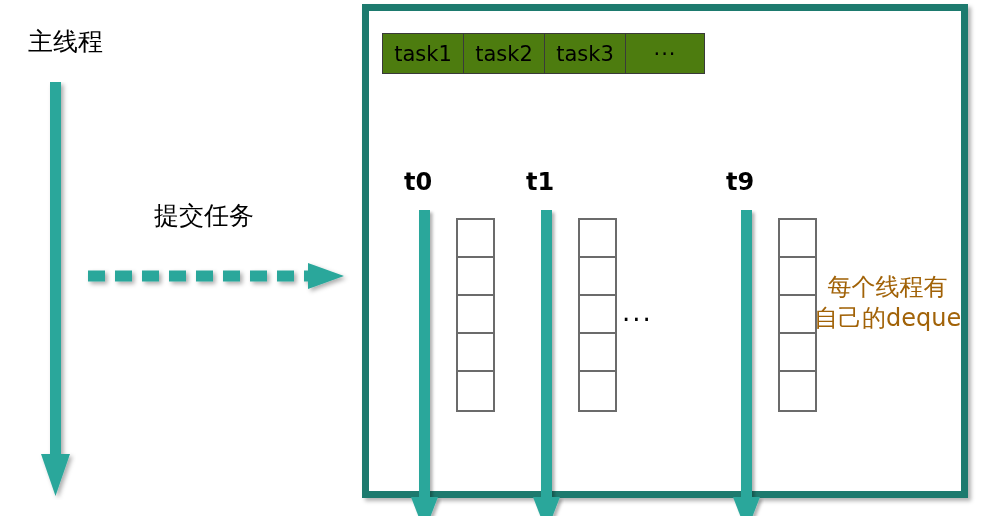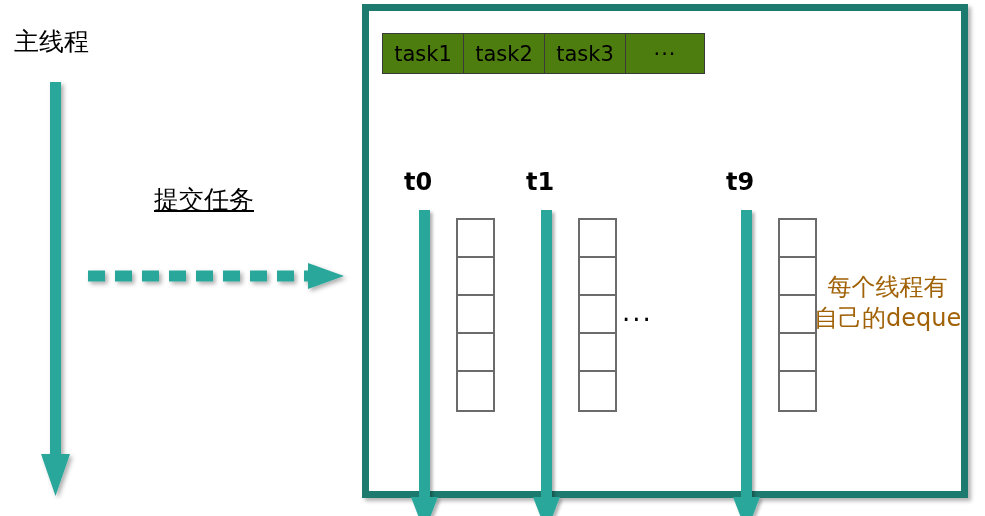--- a/index.html
+++ b/index.html
@@ -20,22 +20,22 @@
 
   
   .label-cn {
     position: absolute;
     color: #000000;
     font-size: 25px;
     line-height: 1.25;
     white-space: nowrap;
     font-family: "DejaVu Sans", "Liberation Sans", sans-serif;
   }
-  #main-thread-label { left: 14px; top: 26px; }
-  #submit-task-label { left: 154px; top: 184px; text-decoration: underline; }
+  #main-thread-label { left: 28px; top: 26px; }
+  #submit-task-label { left: 154px; top: 200px; }
 
   
   #main-thread-arrow {
     position: absolute;
     left: 36px;
     top: 82px;
     width: 40px;
     height: 418px;
   }
   

